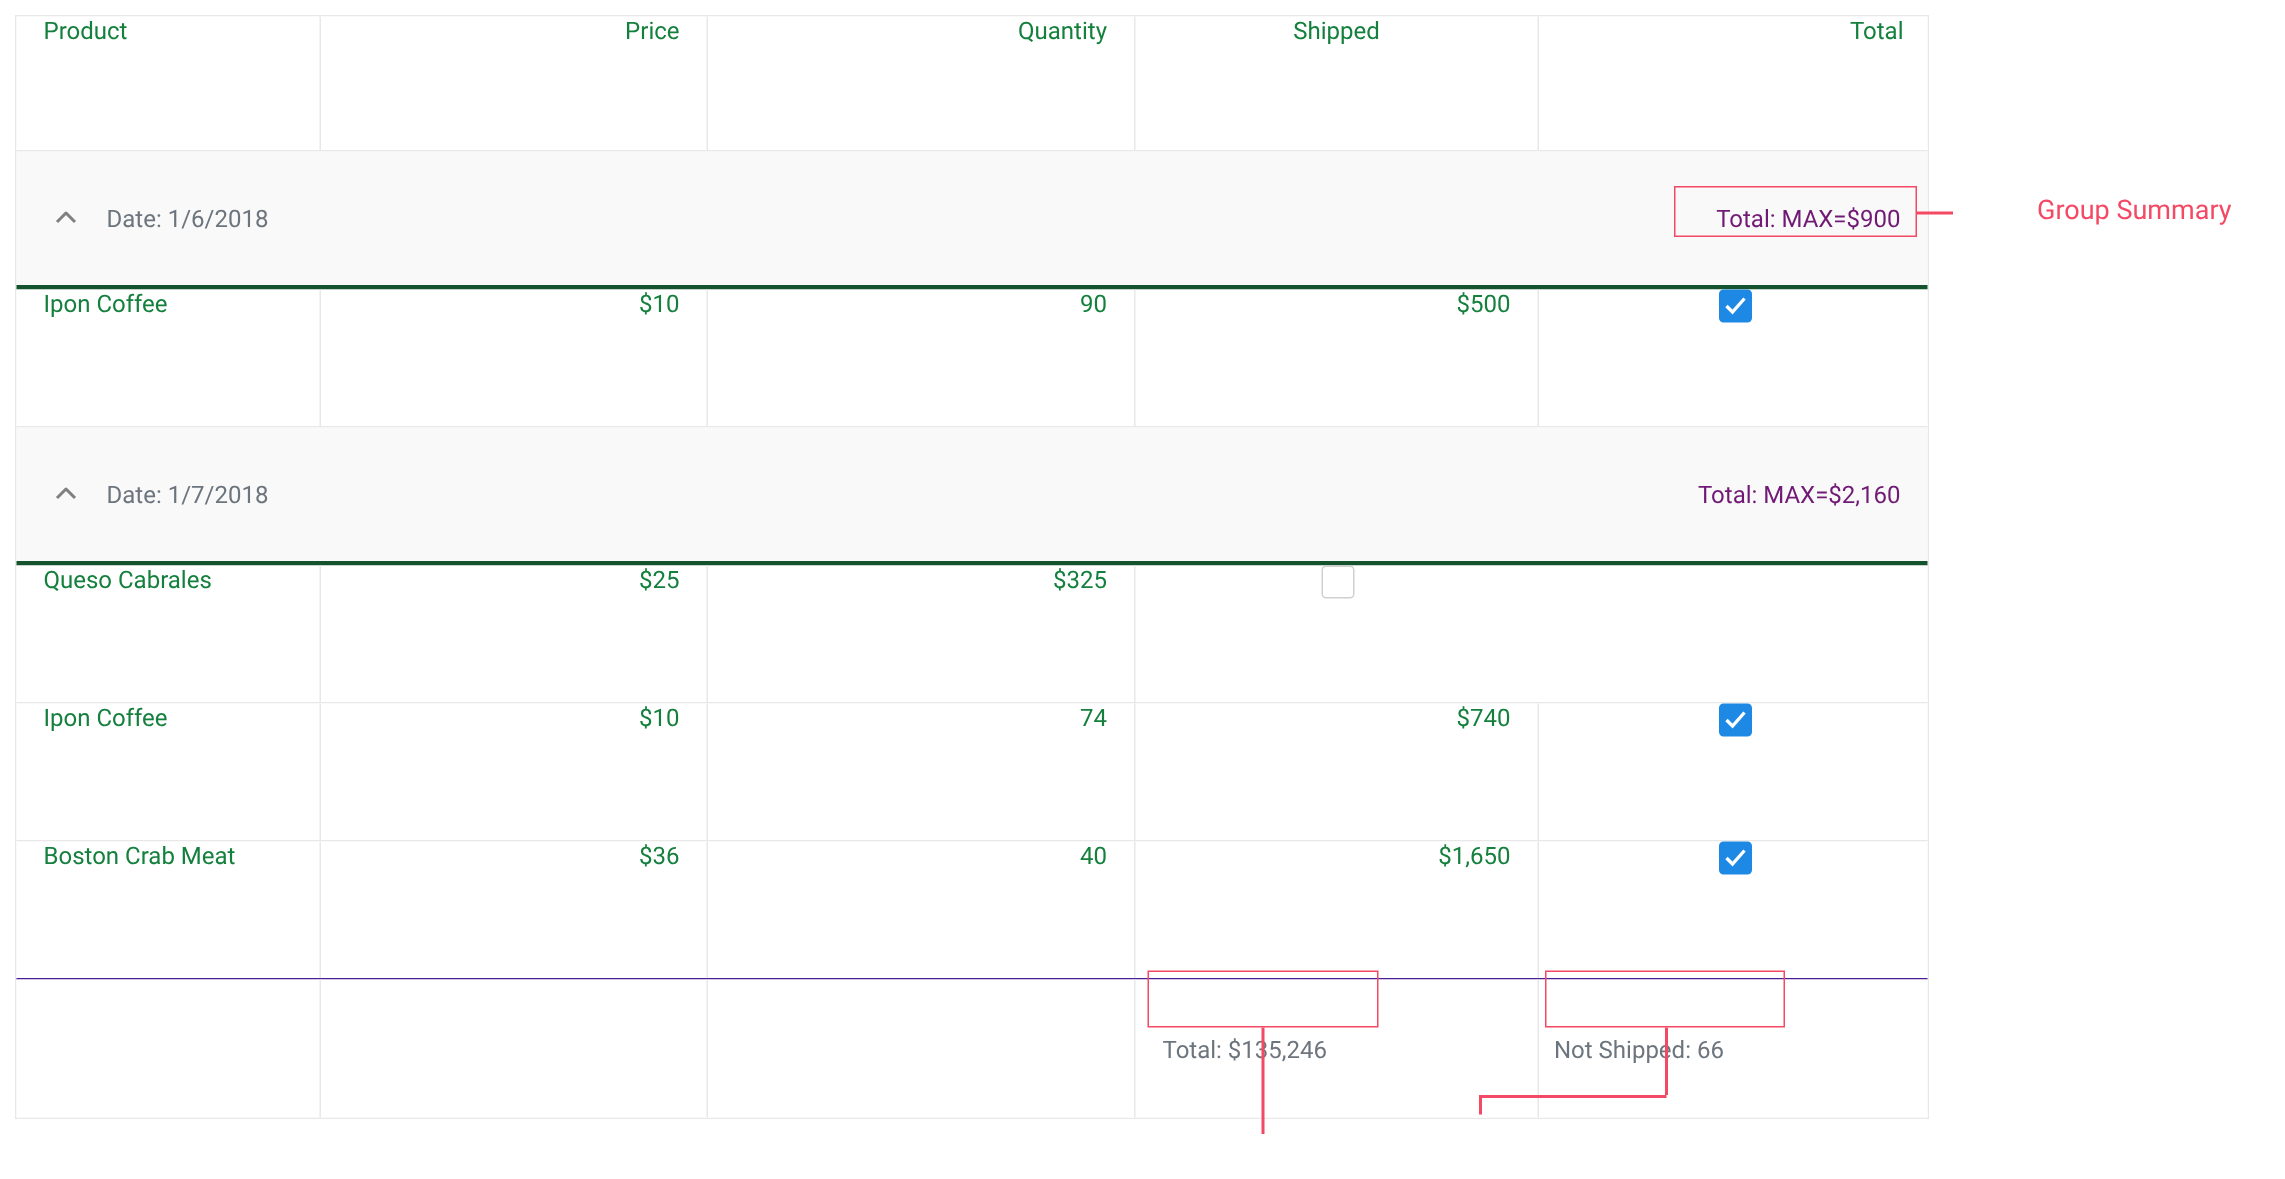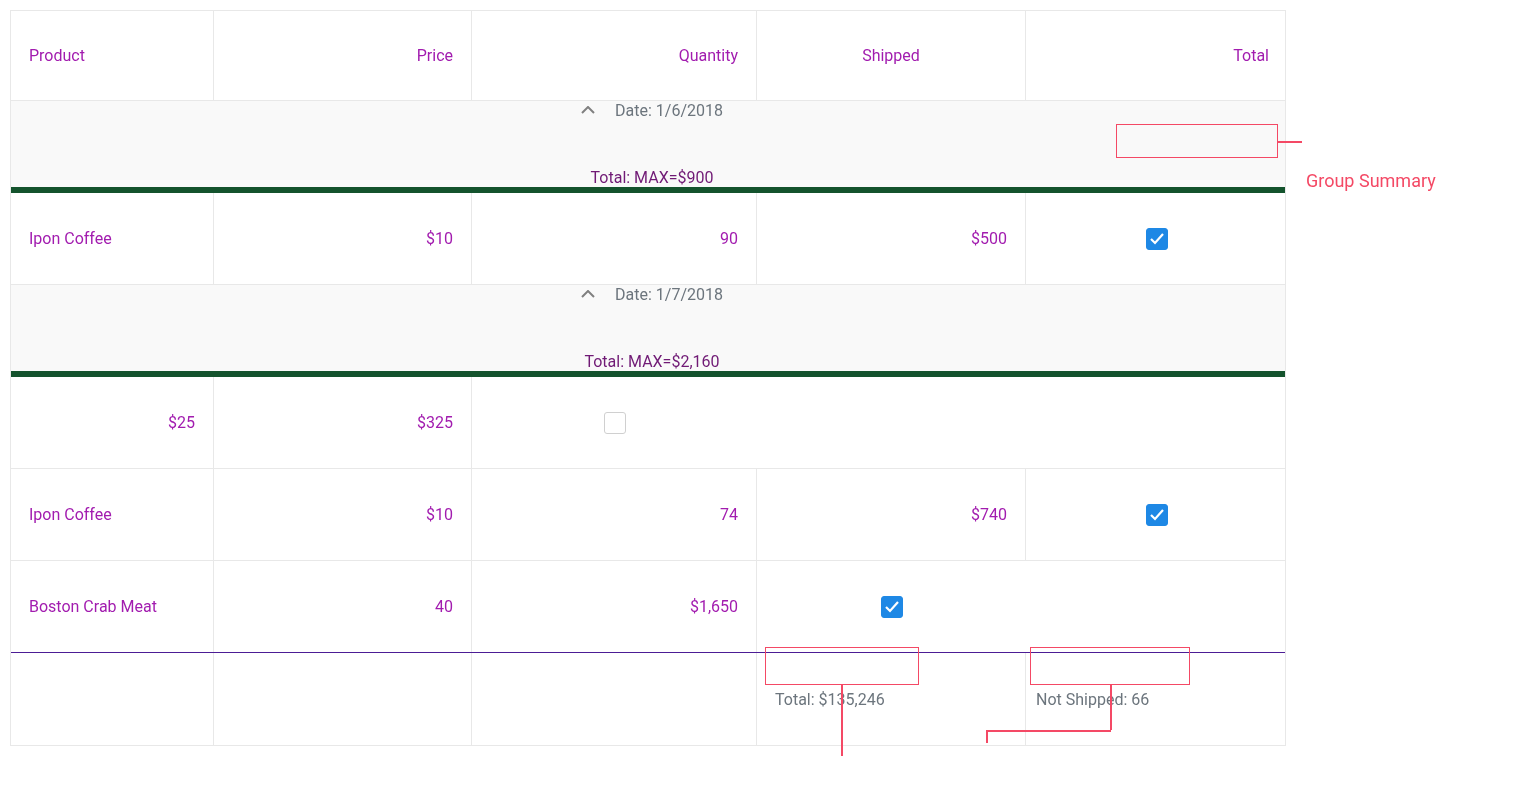--- a/index.html
+++ b/index.html
@@ -25,38 +25,36 @@
     .header-row {
       height: 90px;
       background: #fff;
     }
     .data-row {
       height: 92px;
       background: #fff;
     }
     .cell {
       display: flex;
-      align-items: center;
       padding: 0 18px;
       border-right: 1px solid #e8e8e8;
-      color: #a21caf;
+      color: #15803d;
       font-size: 16px;
     }
     .cell:last-child { border-right: none; }
     .cell.right { justify-content: flex-end; }
     .cell.center { justify-content: center; }
     .group-row {
       height: 92px;
       display: flex;
       align-items: center;
       justify-content: space-between;
       background: #f9f9f9;
-      border-bottom: 6px solid #14532d;
+      border-bottom: 3px solid #14532d;
       padding: 0 18px 0 26px;
-      flex-direction: column;
     }
     .group-left { display: flex; align-items: center; gap: 20px; }
     .chevron {
       display: inline-flex;
       transform: rotate(180deg);
     }
     .chevron svg { width: 14px; height: 10px; }
     .group-summary-text { color: #701a75; font-size: 16px; }
     .footer-row {
       height: 92px;
@@ -179,20 +177,23 @@
         <svg viewBox="0 0 14 10">
             <path d="M1 3 L7 9 L13 3" fill="none" stroke="#808080" stroke-width="2"></path>
           </svg>
       </span>
       <span>Date: 1/7/2018</span>
     </div>
     <span class="group-summary-text">Total: MAX=$2,160</span>
   </div>
 
   <div class="row data-row">
+    <div class="cell">
+        <span>Queso Cabrales</span>
+      </div>
     <div class="cell right">
         <span>$25</span>
       </div>
     <div class="cell right">
         <span>$325</span>
       </div>
     <div class="cell center">
       <span class="checkbox"></span>
     </div>
   </div>
@@ -215,20 +216,23 @@
         <svg viewBox="0 0 14 12">
             <path d="M1 6 L5 10 L13 1" fill="none" stroke="#fff" stroke-width="2.2"></path>
           </svg>
       </span>
     </div>
   </div>
 
   <div class="row data-row" style="border-bottom:1px solid #4c1d95;">
     <div class="cell">
         <span>Boston Crab Meat</span>
+      </div>
+    <div class="cell right">
+        <span>$36</span>
       </div>
     <div class="cell right">
         <span>40</span>
       </div>
     <div class="cell right">
         <span>$1,650</span>
       </div>
     <div class="cell center">
       <span class="checkbox checked">
         <svg viewBox="0 0 14 12">
@@ -247,21 +251,21 @@
     </div>
     <div class="footer-shipped-cell">
       <span>Not Shipped: 66</span>
     </div>
   </div>
 
 </div>
 
 <div class="callout-box" style="left:1116px; top:124px; width:162px; height:34px;"></div>
 <div class="callout-line" style="left:1278px; top:141px; width:24px; height:1.5px;"></div>
-<div class="callout-label" style="left:1306px; top:130px;margin-top:40px;">Group Summary</div>
+<div class="callout-label" style="left:1358px; top:130px;">Group Summary</div>
 
 <div class="callout-box" style="left:765px; top:647px; width:154px; height:38px;"></div>
 
 <div class="callout-box" style="left:1030px; top:647px; width:160px; height:38px;"></div>
 
 <div class="callout-line" style="left:841px; top:685px; width:1.5px; height:85px;"></div>
 <div class="callout-line" style="left:1110px; top:685px; width:1.5px; height:45px;"></div>
 <div class="callout-line" style="left:986px; top:730px; width:125px; height:1.5px;"></div>
 <div class="callout-line" style="left:986px; top:730px; width:1.5px; height:13px;"></div>
 

